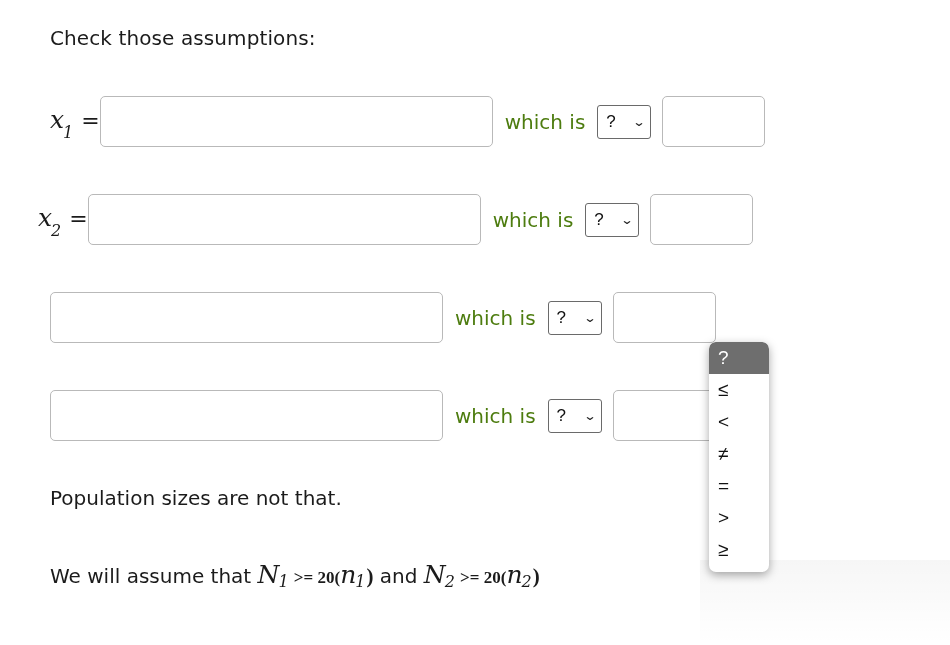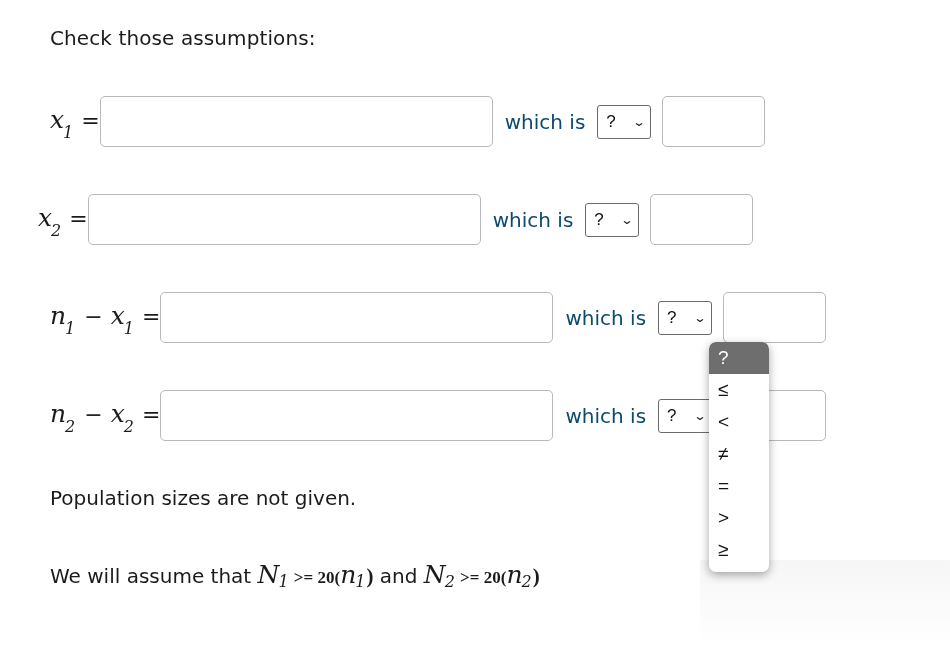--- a/index.html
+++ b/index.html
@@ -81,21 +81,21 @@
     border: 1px solid #b9b9b9;
     border-radius: 5px;
     background: #fff;
     outline: none;
     font-family: "Liberation Sans", sans-serif;
     font-size: 16px;
     padding: 4px 8px;
   }
   .whichis {
     font-size: 20px;
-    color: #0c4a6e;
+    color: #4d7c0f;
     padding: 0 12px 0 12px;
   }
   .selbox {
     box-sizing: border-box;
     height: 34px;
     min-width: 54px;
     border: 1px solid #6a6a6a;
     border-radius: 3px;
     background: #fff;
     display: inline-flex;
@@ -221,46 +221,40 @@
     <input class="textinput w1" type="text" value="" style="">
     <span class="whichis">which is</span>
     <span class="selbox">
       <span>?</span>
       <span class="chev">⌄</span>
     </span>
     <input class="smallbox" style="margin-left: 11px;" type="text" value="">
   </div>
 
   <div class="row row3">
-    <span class="mathlabel">
-      <span>n</span><span class="sub">1</span><span class="minus">−</span><span>x</span><span class="sub">1</span><span class="eq">=</span>
-    </span>
     <input class="textinput w3" type="text" value="" style="">
     <span class="whichis">which is</span>
     <span class="selbox">
       <span>?</span>
       <span class="chev">⌄</span>
     </span>
     <input class="smallbox" style="margin-left: 11px;" type="text" value="">
   </div>
 
   <div class="row row4">
-    <span class="mathlabel">
-      <span>n</span><span class="sub">2</span><span class="minus">−</span><span>x</span><span class="sub">2</span><span class="eq">=</span>
-    </span>
     <input class="textinput w3" type="text" value="" style="">
     <span class="whichis">which is</span>
     <span class="selbox">
       <span>?</span>
       <span class="chev">⌄</span>
     </span>
     <input class="smallbox" style="margin-left: 11px;" type="text" value="">
   </div>
 
-  <div class="note">Population sizes are not given.</div>
+  <div class="note">Population sizes are not that.</div>
 
   <div class="assume">
     <span>We will assume that </span><span class="mv"><span>N</span><span class="sub">1</span></span><span class="num"> &gt;= 20(</span><span class="mv"><span>n</span><span class="sub">1</span></span><span class="paren">)</span><span> and </span><span class="mv"><span>N</span><span class="sub">2</span></span><span class="num"> &gt;= 20(</span><span class="mv"><span>n</span><span class="sub">2</span></span><span class="paren">)</span>
   </div>
 
   <div class="dropdown" id="dropdown-list">
       <div class="opt selected">?</div>
       <div class="opt">≤</div>
       <div class="opt">&lt;</div>
       <div class="opt">≠</div>

